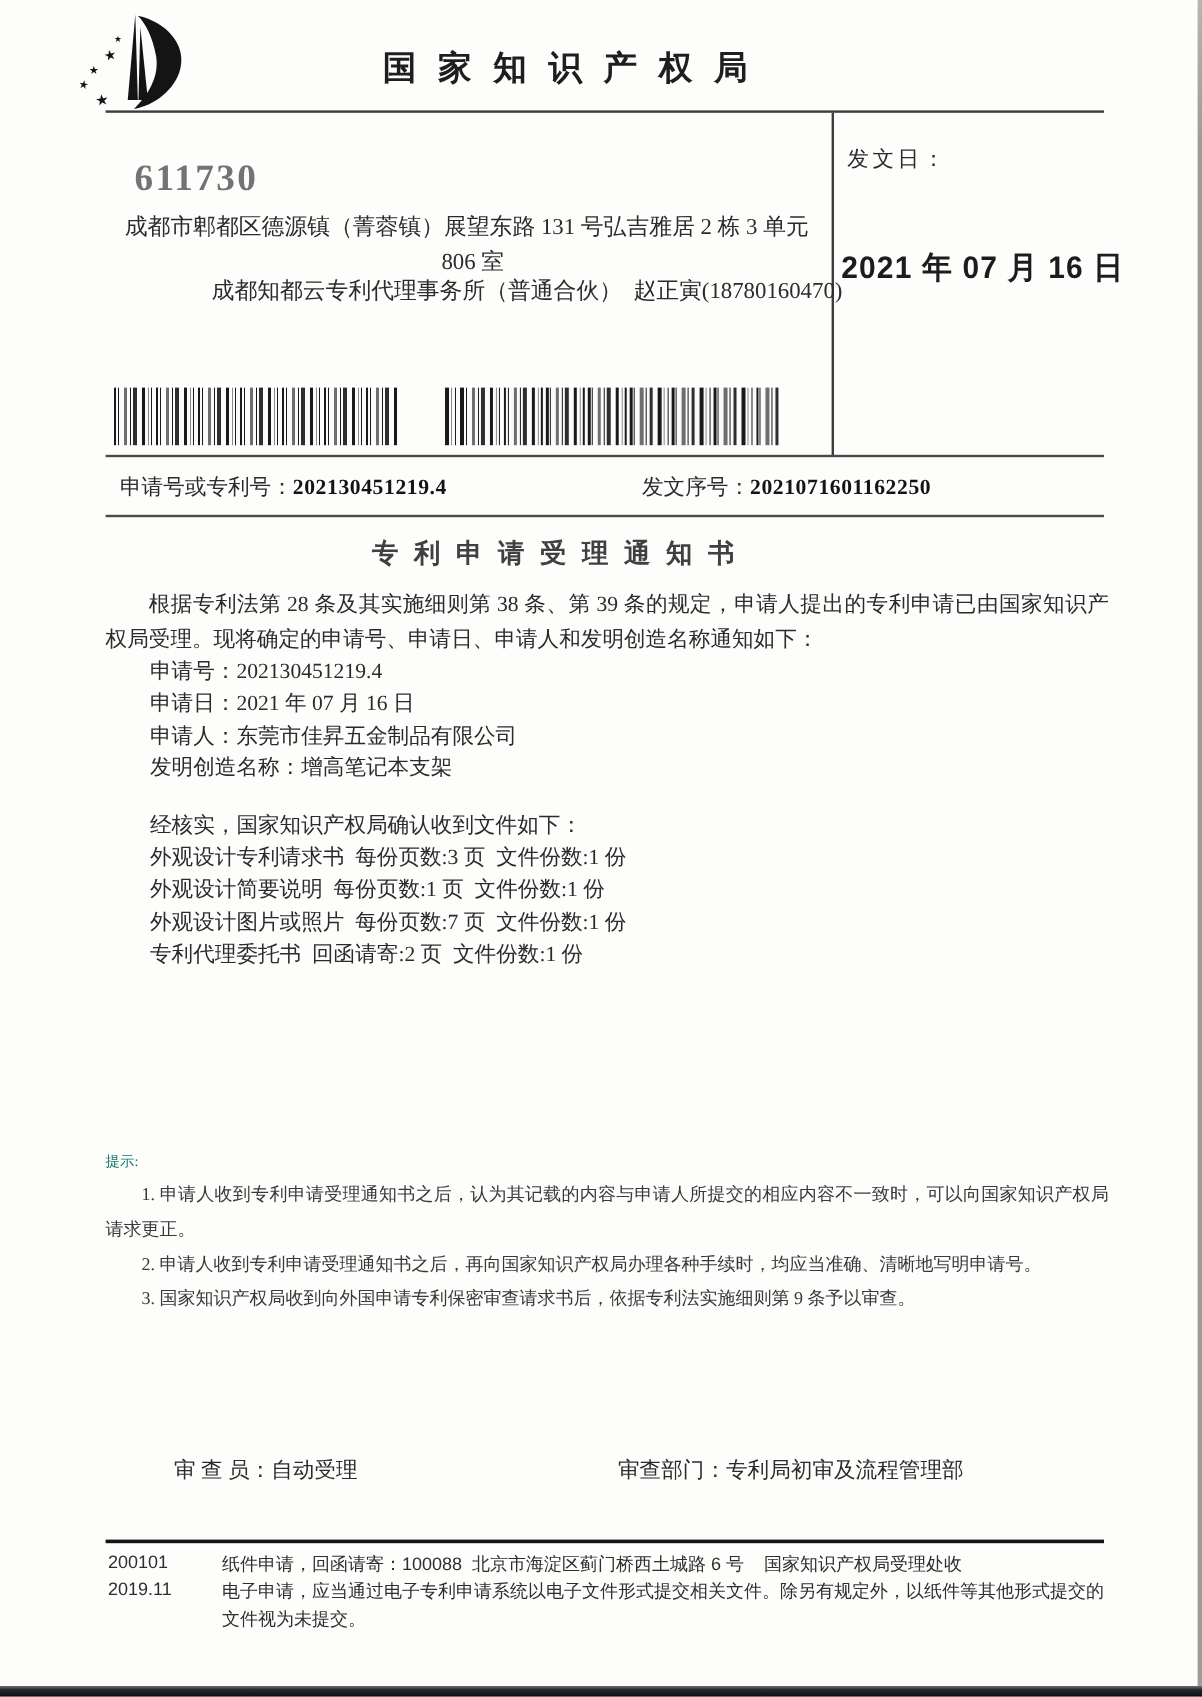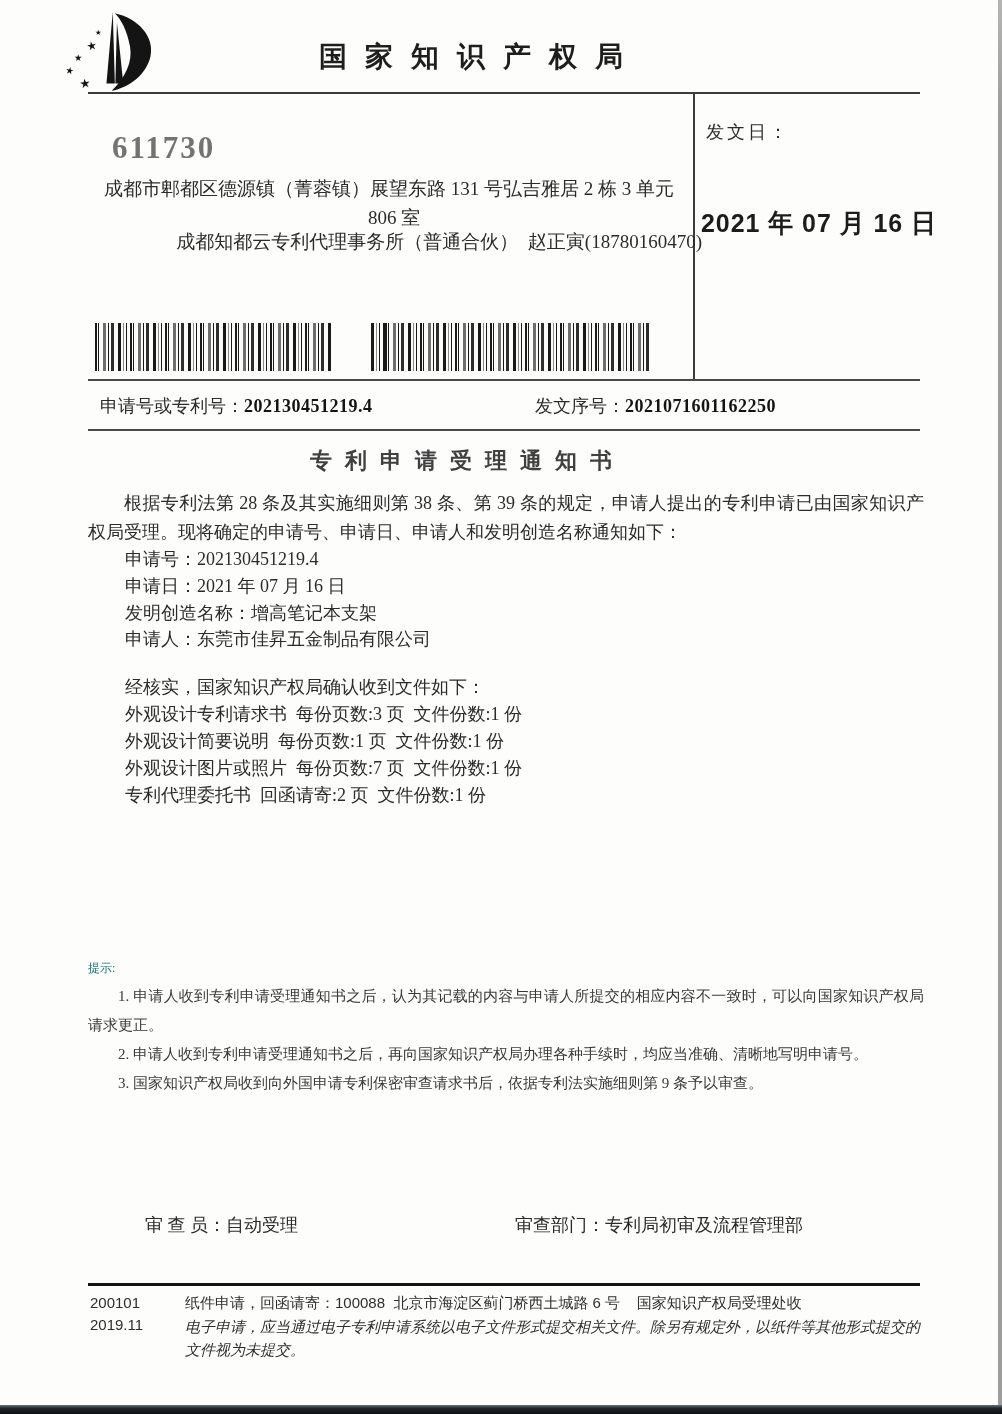--- a/index.html
+++ b/index.html
@@ -91,21 +91,21 @@
   
   .signoff { top: 1213px; font-size: 18px; }
   .examiner { left: 145px; }
   .department { left: 515px; }
 
   
   .footer-block { font-family: "Liberation Sans", sans-serif; font-size: 15px; color:#2e2e2e; }
   .form-code { left: 90px; top: 1294px; }
   .form-date { left: 90px; top: 1316px; }
   .footer-line1 { left: 185px; top: 1294px; width: 740px; }
-  .footer-line2 { left: 185px; top: 1316px; width: 748px; line-height: 22.5px; font-style: italic; }
+  .footer-line2 { left: 185px; top: 1316px; width: 748px; line-height: 22.5px; }
 
   
   .edge-right { right: 0; top: 0; width: 4px; height: 100%;
     background: linear-gradient(180deg, #b5b5b5 0%, #9d9d9d 8%, #9d9d9d 100%); }
   .edge-bottom { left: 0; bottom: 0; width: 100%; height: 9px;
     background: linear-gradient(180deg, #6d727a 0%, #23282e 35%, #0b0f14 100%); }
 </style>
 </head>
 <body>
 
@@ -145,22 +145,22 @@
   <div class="abs ref-row ref-serial"><span>发文序号：</span><b>2021071601162250</b></div>
 
   <div class="abs rule rule-numbers"></div>
 
   <div class="abs notice-title">专利申请受理通知书</div>
   <p class="abs intro">根据专利法第 28 条及其实施细则第 38 条、第 39 条的规定，申请人提出的专利申请已由国家知识产权局受理。现将确定的申请号、申请日、申请人和发明创造名称通知如下：</p>
 
   <div class="abs details">
     <div><span>申请号：</span><span>202130451219.4</span></div>
     <div><span>申请日：</span><span>2021 年 07 月 16 日</span></div>
+    <div><span>申请人：</span><span>东莞市佳昇五金制品有限公司</span></div>
     <div><span>发明创造名称：</span><span>增高笔记本支架</span></div>
-    <div><span>申请人：</span><span>东莞市佳昇五金制品有限公司</span></div>
   </div>
 
   <div class="abs received">
     <div>经核实，国家知识产权局确认收到文件如下：</div>
     <div class="pre">外观设计专利请求书  每份页数:3 页  文件份数:1 份</div>
     <div class="pre">外观设计简要说明  每份页数:1 页  文件份数:1 份</div>
     <div class="pre">外观设计图片或照片  每份页数:7 页  文件份数:1 份</div>
     <div class="pre">专利代理委托书  回函请寄:2 页  文件份数:1 份</div>
   </div>
 

